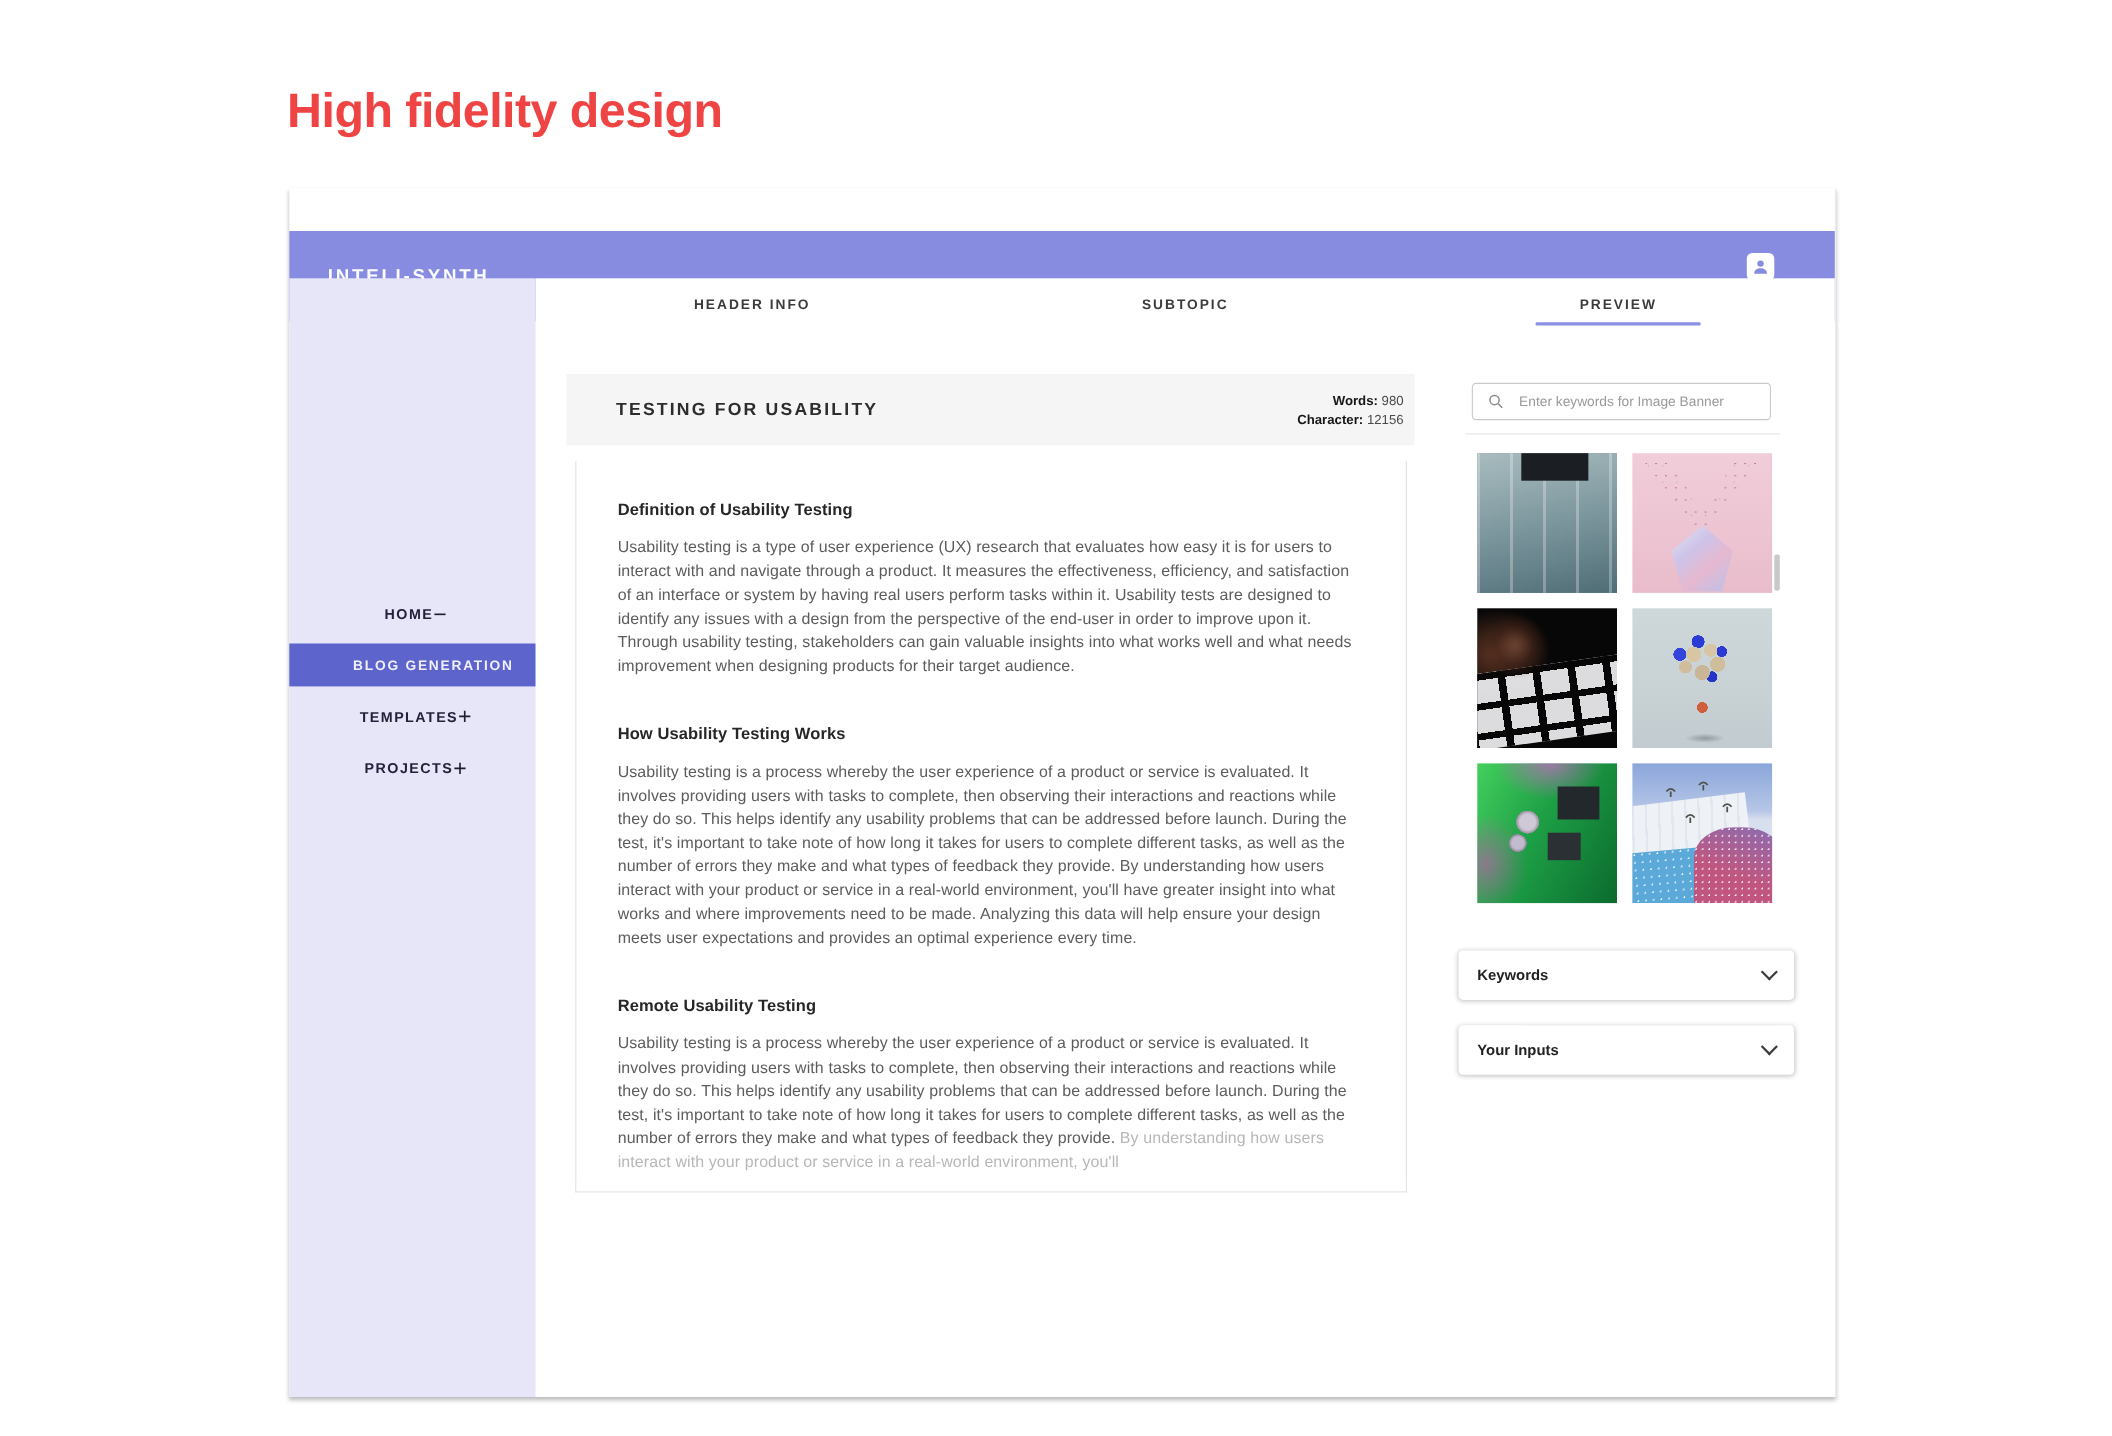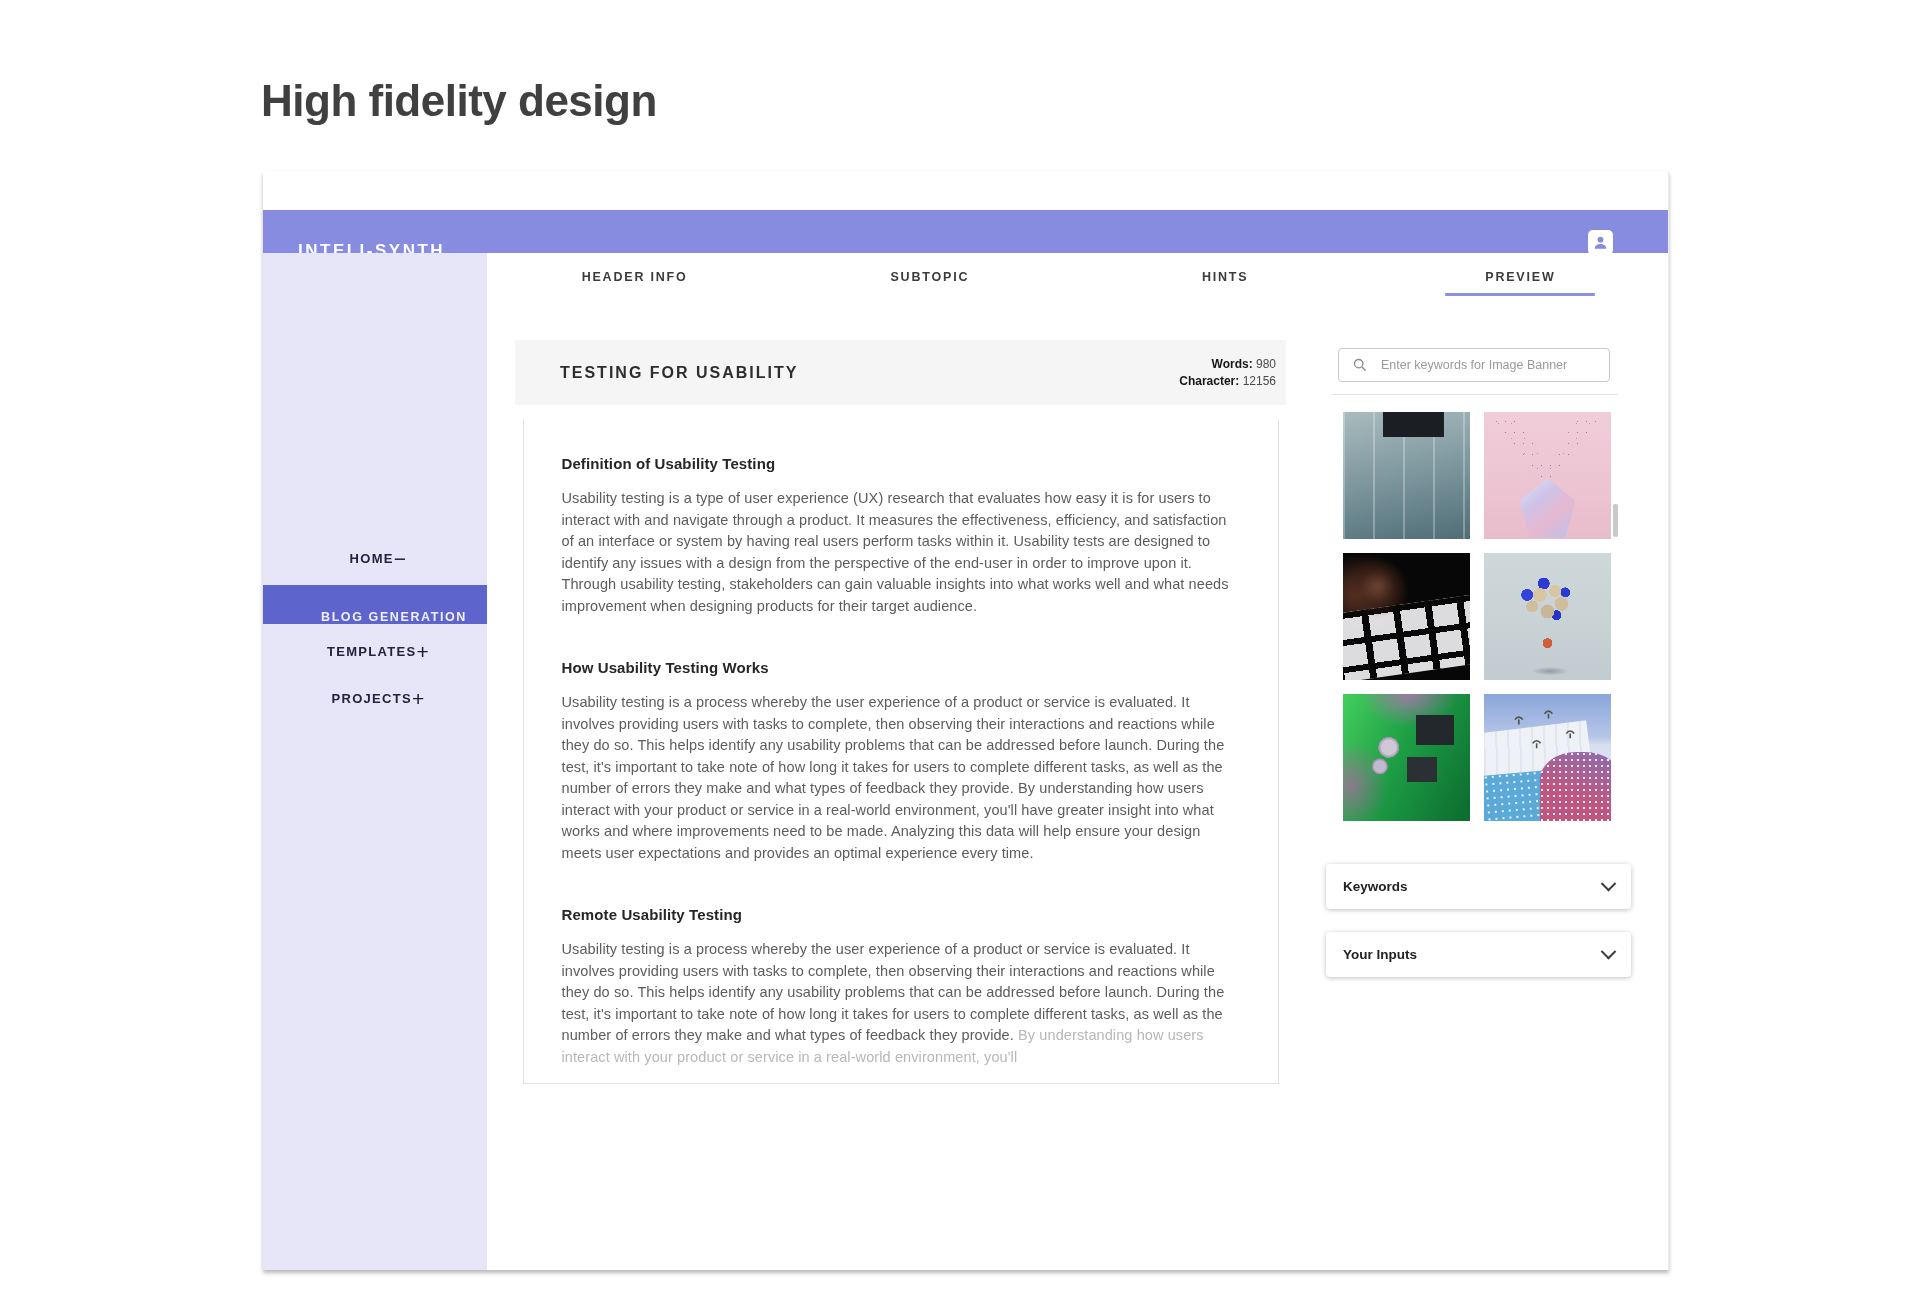--- a/index.html
+++ b/index.html
@@ -1,19 +1,19 @@
 <!DOCTYPE html>
 <html><head>
 <meta charset="utf-8">
 <style>
   html,body{margin:0;padding:0;background:#ffffff;width:1920px;height:1305px;overflow:hidden;
     font-family:"Liberation Sans","DejaVu Sans",sans-serif;-webkit-font-smoothing:antialiased;}
   .page{position:relative;width:1920px;height:1305px;background:#fff;}
   .page-title{position:absolute;left:261px;top:76px;margin:0;font-size:44px;font-weight:700;
-    letter-spacing:-0.5px;color:#404040;}
+    letter-spacing:-0.5px;color:#ef4444;}
 
   
   .app{position:absolute;left:263px;top:171px;width:1405px;height:1099px;background:#fff;
     box-shadow:0 3px 4px rgba(0,0,0,.28);border-right:1px solid #ececec;}
 
   
   .app-header{position:absolute;top:0;left:0;right:0;height:82px;background:#888CE0;
     display:flex;align-items:center;justify-content:space-between;margin-top:39px;}
   .brand{padding-left:35px;color:#fdfdff;font-size:17px;font-weight:700;letter-spacing:2.5px;}
   .profile{display:flex;flex-direction:column;align-items:center;gap:3px;padding-right:38px;cursor:pointer;}
@@ -25,21 +25,21 @@
   
   .sidebar{position:absolute;top:82px;left:0;width:224px;bottom:0;background:#E7E5F8;}
   .nav-item{position:absolute;left:0;right:0;height:38px;display:flex;align-items:center;
     justify-content:center;padding:0 26px 0 33px;box-sizing:border-box;cursor:pointer;
     color:#22223a;font-size:13px;font-weight:700;letter-spacing:1.3px;}
   .nav-glyph{font-size:21px;font-weight:400;color:#1c1c2c;line-height:1;}
   .nav-home{top:286px}
   .nav-templates{top:379px}
   .nav-projects{top:426px}
   .nav-active{position:absolute;left:0;right:0;top:332px;height:39px;background:#5D64CB;
-    display:flex;align-items:flex-end;justify-content:flex-end;padding-right:20px;box-sizing:border-box;
+    display:flex;align-items:center;justify-content:flex-end;padding-right:20px;box-sizing:border-box;
     color:#f1effd;font-size:12.5px;font-weight:700;letter-spacing:1.6px;cursor:pointer;}
 
   
   .main{position:absolute;left:224px;top:82px;right:0;bottom:0;background:#fff;}
 
   
   .tabs{position:absolute;top:0;left:0;right:0;height:46px;display:flex;}
   .tab{flex:1;text-align:center;padding-top:17px;font-size:12.5px;font-weight:700;
     letter-spacing:1.8px;color:#3b3b3b;cursor:pointer;}
   .tab-underline{width:150px;height:3px;margin:9px auto 0;background:#8C90E2;border-radius:1px;}
@@ -188,23 +188,20 @@
     <main class="main">
 
       <nav class="tabs">
         <div class="tab">
           <span>HEADER INFO</span>
         </div>
         <div class="tab">
           <span>SUBTOPIC</span>
         </div>
         <div class="tab">
-          <span>HINTS</span>
-        </div>
-        <div class="tab">
           <span>PREVIEW</span>
           <div class="tab-underline"></div>
         </div>
       </nav>
 
       <section class="doc">
         <div class="doc-header">
           <span class="doc-title">TESTING FOR USABILITY</span>
           <div class="doc-stats">
             <div><b>Words:</b> <span>980</span></div>

